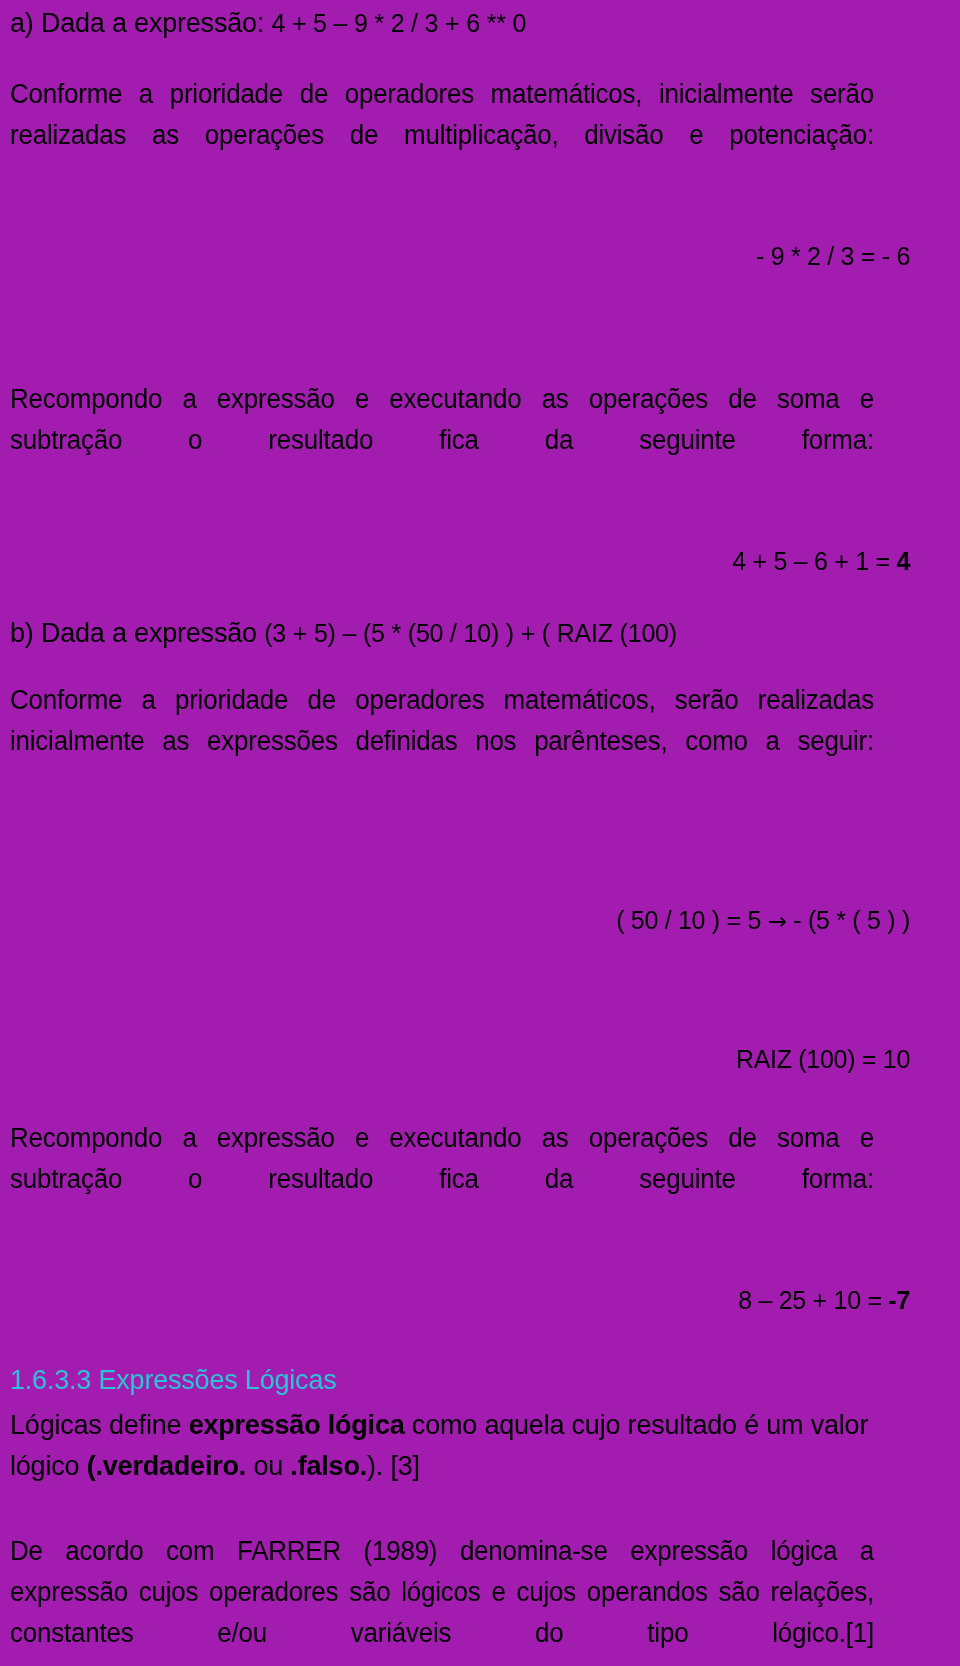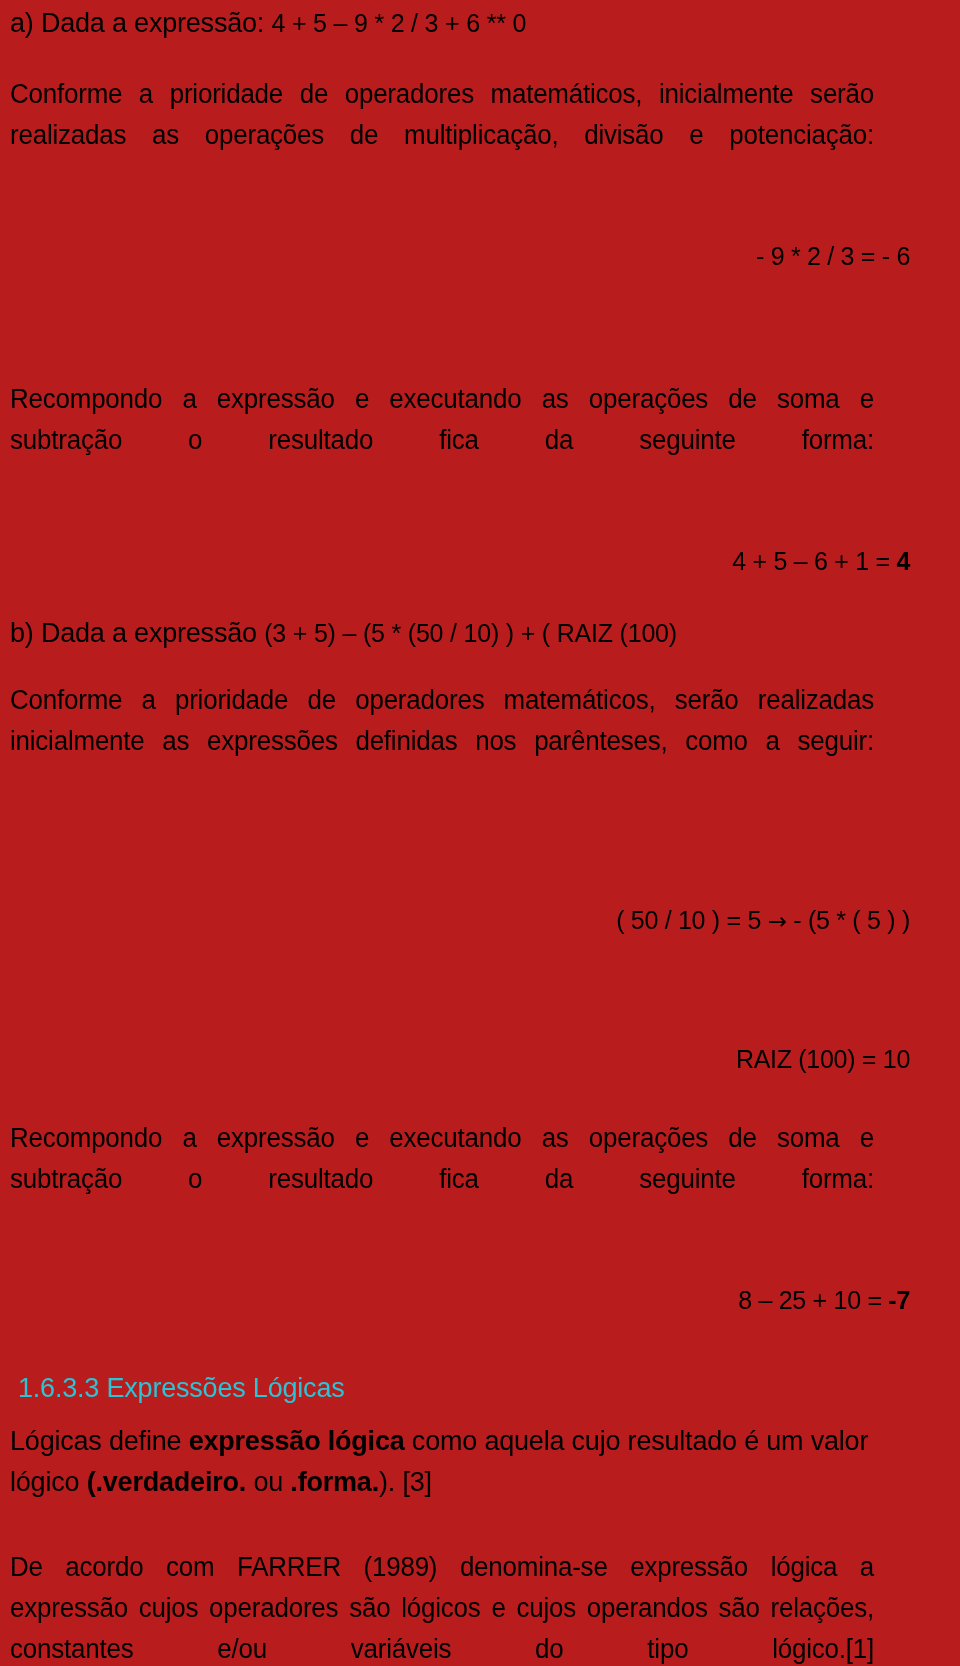--- a/index.html
+++ b/index.html
@@ -11,21 +11,21 @@
     width: 960px;
     height: 1666px;
     font-family: "Liberation Sans", sans-serif;
     color: #000000;
     overflow: hidden;
   }
   .page {
     position: relative;
     width: 960px;
     height: 1666px;
-    background: #b91c1c;
+    background: #a21caf;
     padding: 0;
     box-sizing: border-box;
   }
   .content {
     position: absolute;
     left: 10px;
     top: 6px;
     width: 900px;
   }
 
@@ -75,21 +75,21 @@
   }
   .item-line .math {
     font-size: 25px;
   }
 
   
   .heading {
     font-size: 27px;
     line-height: 34px;
     letter-spacing: -0.2px;
-    margin: 8px;
+    margin: 0;
     white-space: pre;
   }
 
   
   .sp-8  { height: 8px; }
   .sp-30 { height: 30px; }
   .sp-34 { height: 34px; }
   .sp-40 { height: 40px; }
   .sp-44 { height: 44px; }
   .sp-48 { height: 48px; }
@@ -159,20 +159,20 @@
 
     <p class="expr"><span>8 – 25 + 10 = </span><b>-7</b></p>
 
     <div class="sp-48"></div>
 
     
     <p class="heading" style="color:#2BC4D6">1.6.3.3 Expressões Lógicas</p>
 
     <div class="sp-8"></div>
 
-    <p class="para nojust"><span>Lógicas define </span><b>expressão lógica</b><span> como aquela cujo resultado é um valor lógico </span><b>(.verdadeiro.</b><span> ou </span><b>.forma.</b><span>). [3]</span></p>
+    <p class="para nojust"><span>Lógicas define </span><b>expressão lógica</b><span> como aquela cujo resultado é um valor lógico </span><b>(.verdadeiro.</b><span> ou </span><b>.falso.</b><span>). [3]</span></p>
 
     <div class="sp-44"></div>
 
     <p class="para">De acordo com FARRER (1989) denomina-se expressão lógica a expressão cujos operadores são lógicos e cujos operandos são relações, constantes e/ou variáveis do tipo lógico.[1]</p>
 
   </div>
 </div>
 
 </body></html>

